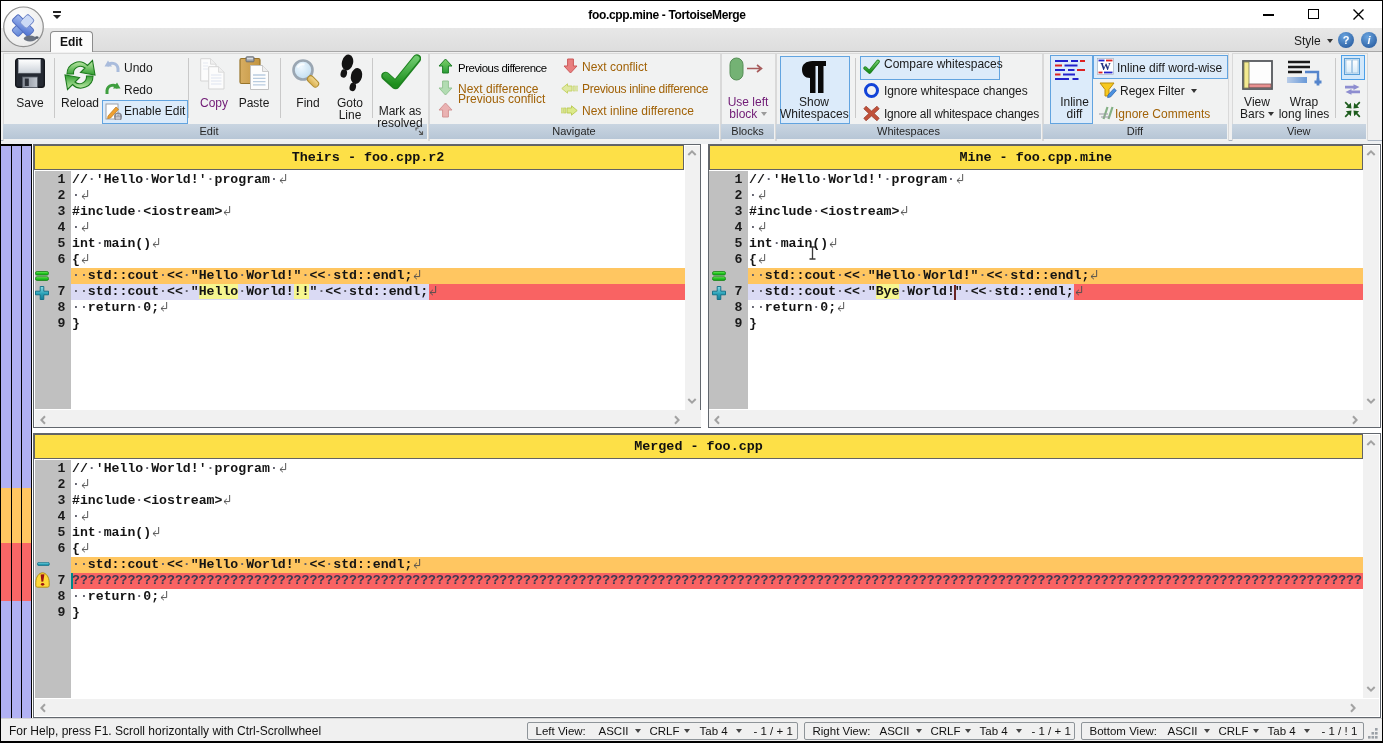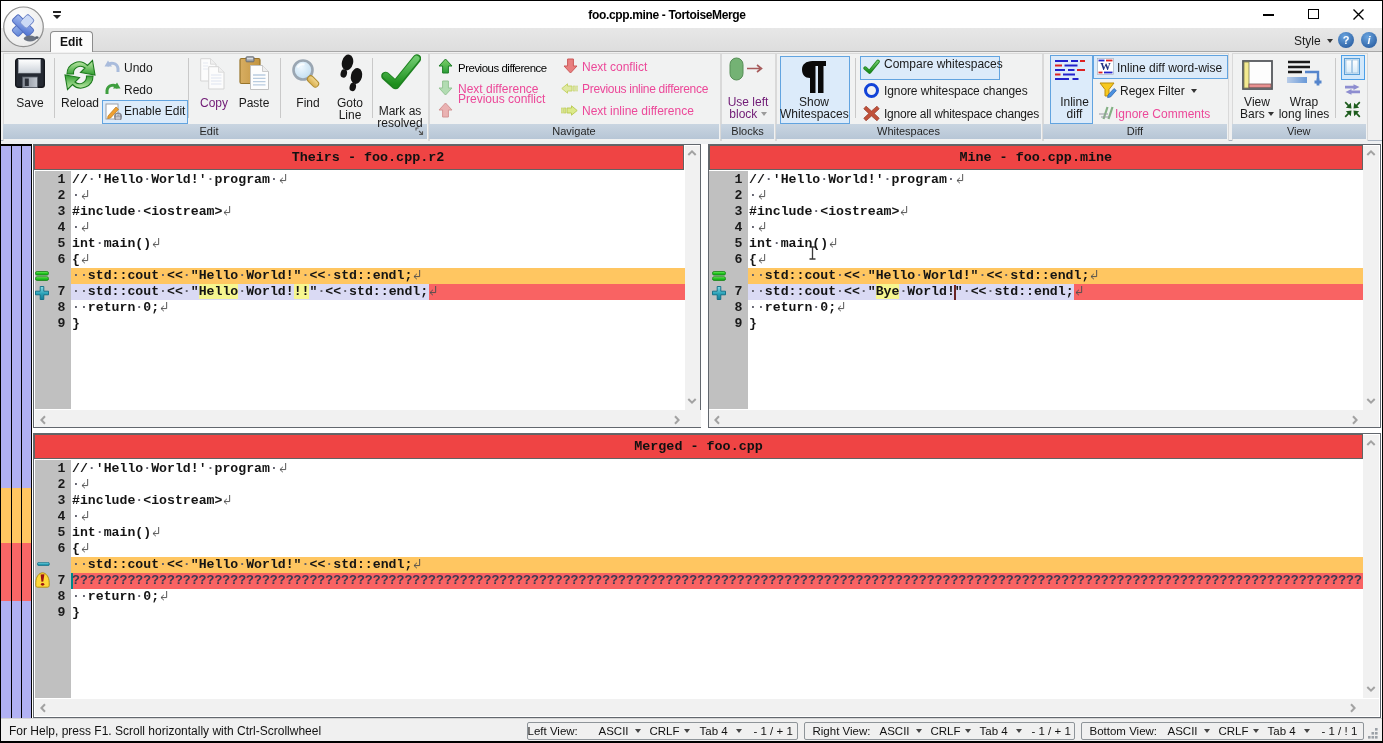--- a/index.html
+++ b/index.html
@@ -6,34 +6,34 @@
 body{width:1383px;height:743px;position:relative;overflow:hidden;background:#fff;
  font-family:"Liberation Sans",sans-serif;}
 .abs{position:absolute;}
 .codeline{position:absolute;left:0;right:0;height:16px;line-height:16px;white-space:pre;
  font-family:"Liberation Mono",monospace;font-weight:bold;font-size:13.2px;color:#141414;}
 .codeline .t{position:relative;z-index:2;padding-left:1.5px;display:block;height:16px;}
 .w{color:#5f5f6c;font-style:normal;}
 .numcol{position:absolute;font-family:"Liberation Mono",monospace;font-weight:bold;
  font-size:13.2px;line-height:16px;color:#1a1a1a;text-align:right;}
 .numcol div{height:16px;padding-right:5px;}
-.phdr{position:absolute;background:#ef4444;border:1px solid #636363;
+.phdr{position:absolute;background:#fde047;border:1px solid #636363;
  font-family:"Liberation Mono",monospace;font-weight:bold;font-size:13.4px;color:#111;
  text-align:center;}
 .sb{position:absolute;background:#f1f1f1;}
 .lab{position:absolute;font-size:12px;color:#1a1a1a;text-align:center;line-height:12px;}
 .glab{color:#701a75;}
 .grp{position:absolute;top:53px;height:87px;border:1px solid #d9d9d9;border-bottom:none;background:#f1f2f2;}
 .gcap{position:absolute;top:124px;height:15px;background:linear-gradient(#c9d5e1,#b7c6d6);
  font-size:11px;color:#262626;text-align:center;line-height:15px;}
 .vsep{position:absolute;top:58px;height:60px;width:1px;background:#c9c9c9;}
 .hlbtn{position:absolute;background:#dcebfa;border:1px solid #62a4e0;}
 .tri{display:inline-block;width:0;height:0;border-left:3.5px solid transparent;border-right:3.5px solid transparent;border-top:4px solid #333;vertical-align:2px;}
 .rtxt{position:absolute;font-size:12px;line-height:14px;color:#1a1a1a;white-space:nowrap;}
-.gray{color:#ec4899;}
+.gray{color:#a16207;}
 svg{display:block;}
 .isvg{position:absolute;}
 .cr{display:inline-block;width:9px;height:13px;vertical-align:-2px;position:relative;z-index:2;}
 .sbox{top:722px;height:16px;border:1px solid #8e9499;border-radius:2px;font-size:11.5px;color:#111;white-space:nowrap;}
 .sbox span{position:absolute;top:1px;line-height:14px;}
 .sbox .tri{position:absolute;top:6px;border-top-color:#444;}
 </style>
 </head>
 <body>
 
@@ -615,21 +615,21 @@
 <svg class="isvg" style="left:40px;top:703px" width="6" height="10">
     <use href="#chevl"></use>
   </svg>
 <svg class="isvg" style="left:1350px;top:703px" width="6" height="10">
     <use href="#chevr"></use>
   </svg>
 
 <div class="abs" style="left:1px;top:718px;width:1381px;height:23px;background:#f0f0f0;border-top:1px solid #d5d5d5;box-sizing:border-box;"></div>
 <div class="abs" style="left:9px;top:724px;font-size:12px;color:#111;">For Help, press F1. Scroll horizontally with Ctrl-Scrollwheel</div>
 <div class="abs sbox" style="left:526.5px;width:269px;">
-    <span style="left:0">Left View:</span>
+    <span style="left:8px">Left View:</span>
     <span style="left:71px">ASCII</span>
     <span class="tri" style="left:107px"></span>
     <span style="left:122px">CRLF</span>
     <span class="tri" style="left:156px"></span>
     <span style="left:172px">Tab 4</span>
     <span class="tri" style="left:208px"></span>
     <span style="left:226px">- 1 / + 1</span>
   </div>
 <div class="abs sbox" style="left:803.5px;width:269px;">
     <span style="left:8px">Right View:</span>

